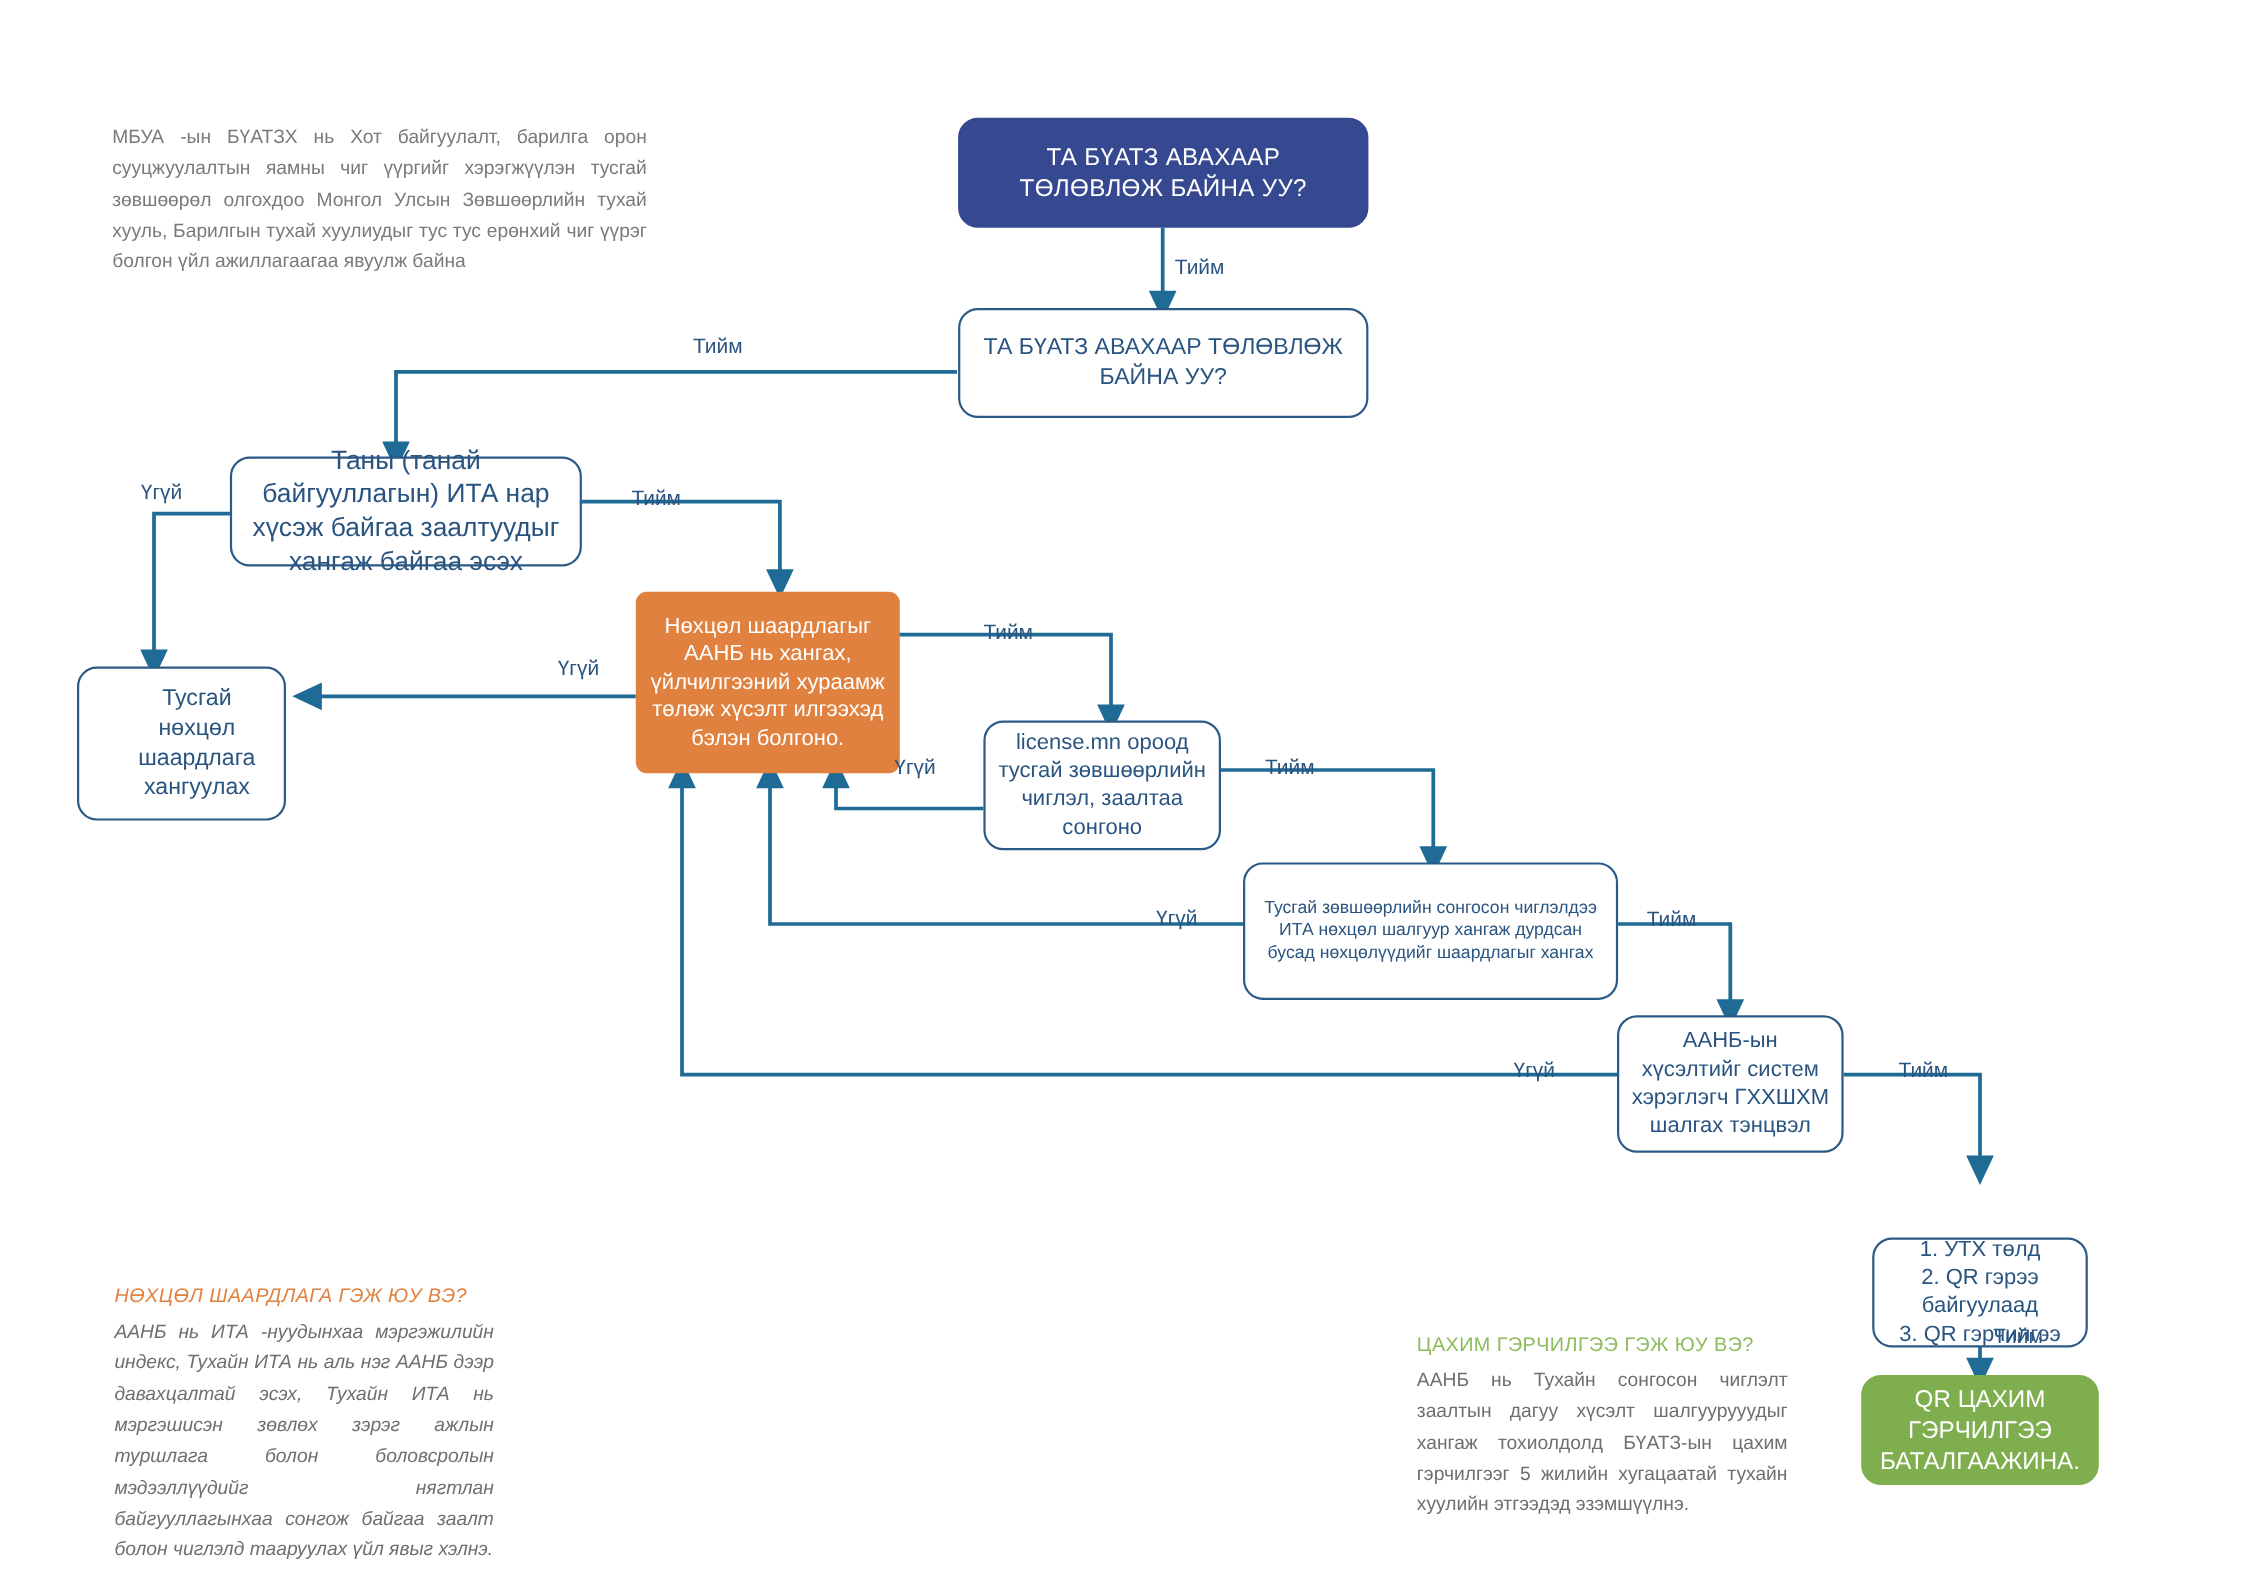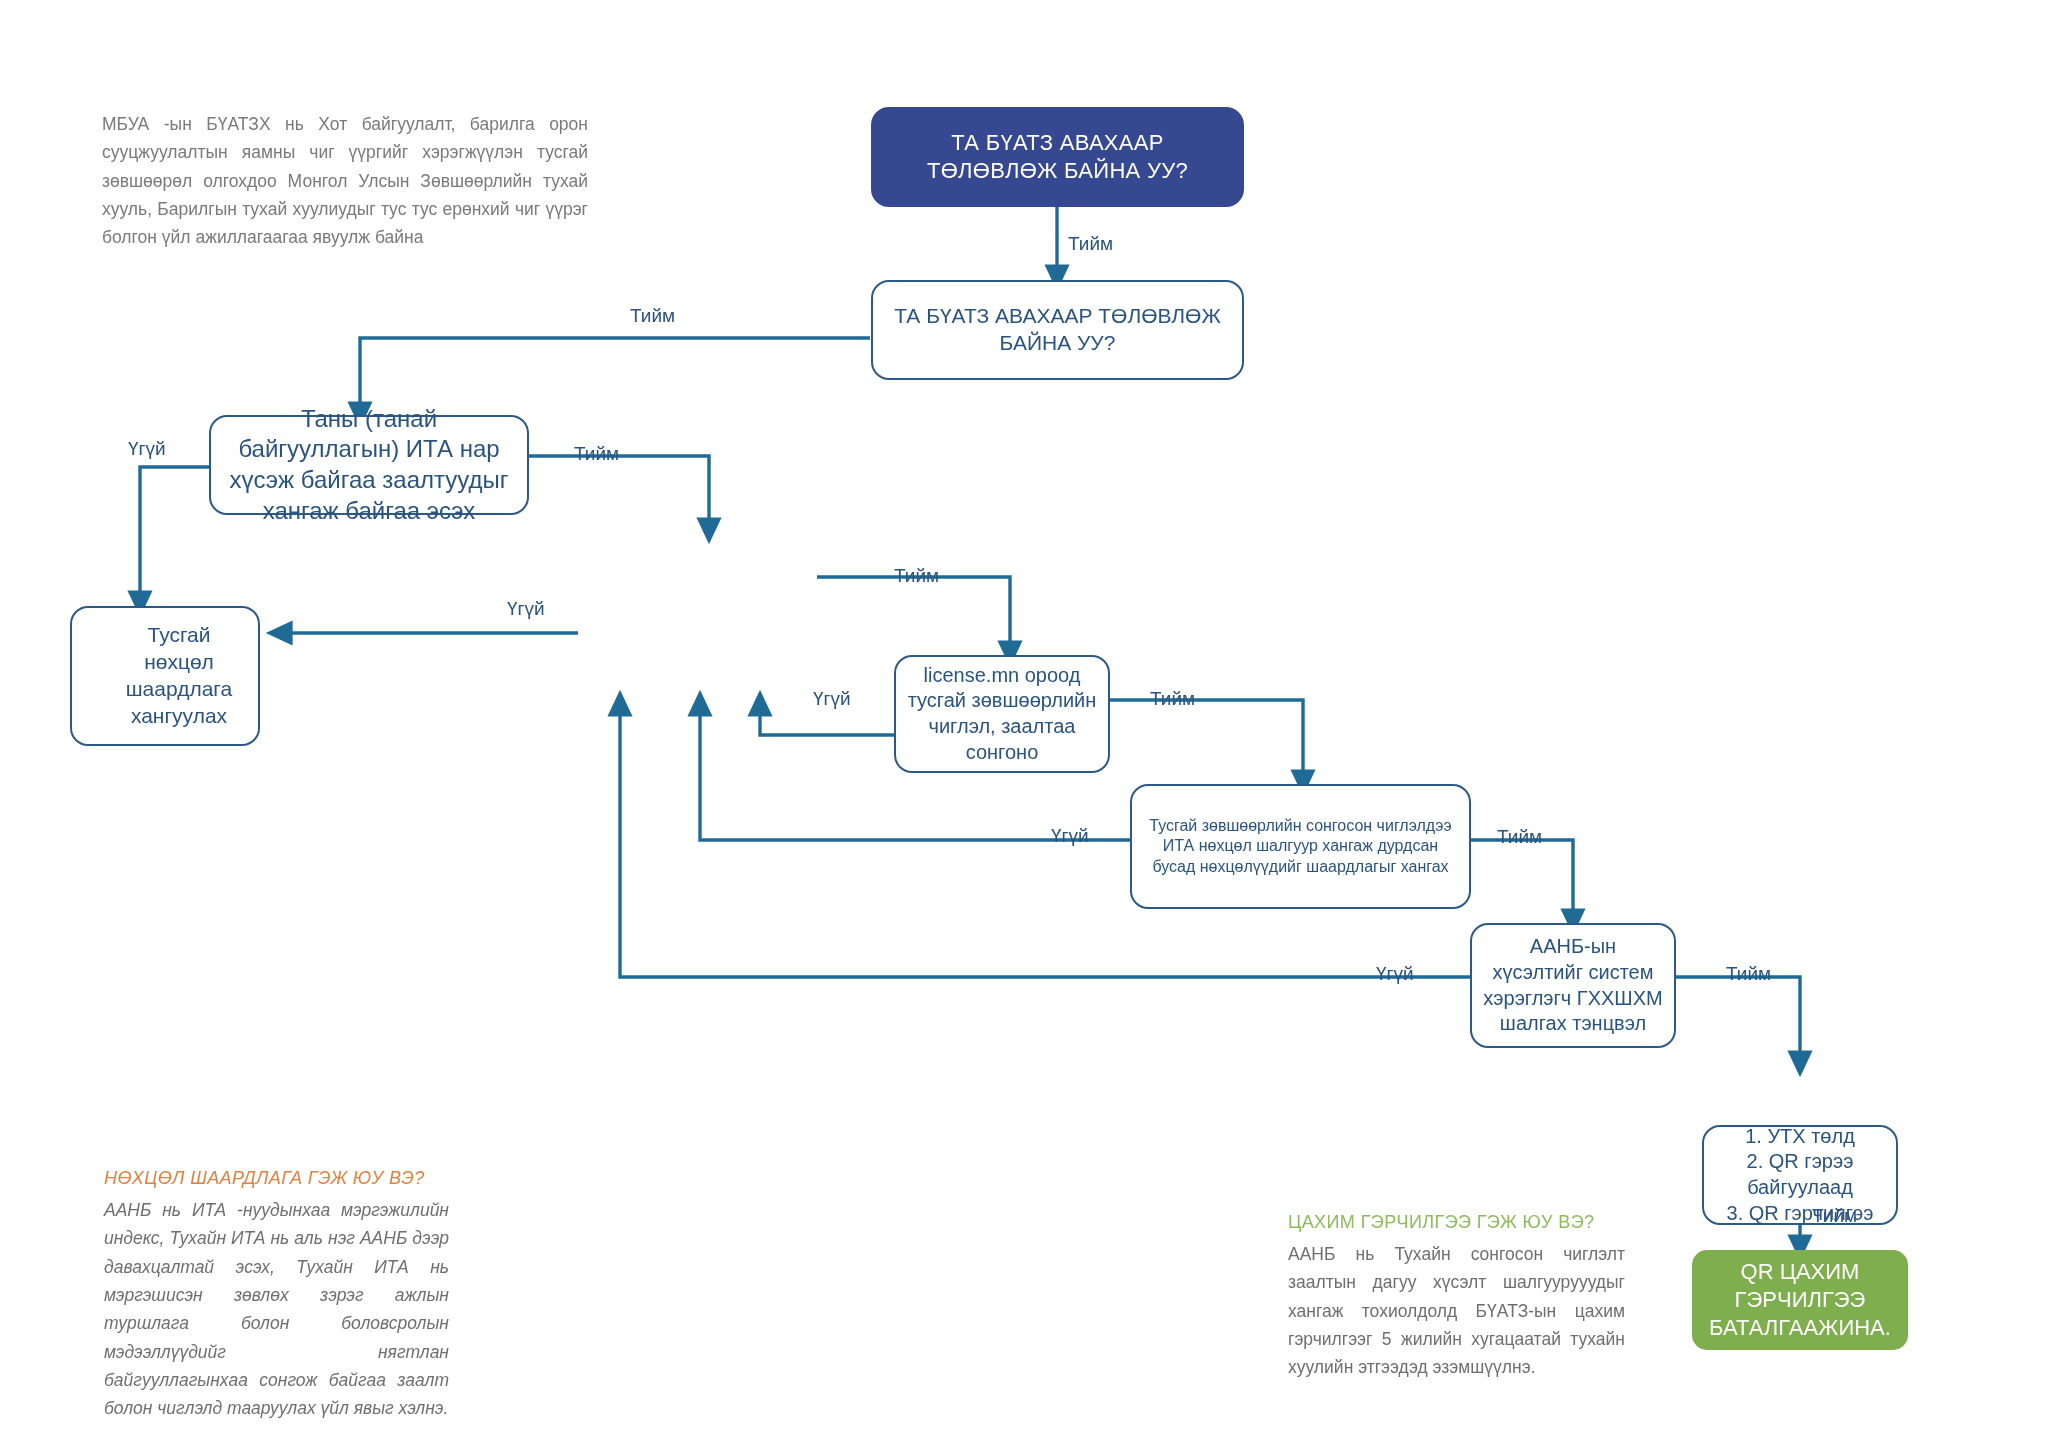--- a/index.html
+++ b/index.html
@@ -140,40 +140,43 @@
   </div>
 
   <div class="node node-outline" style="left:209px; top:415px; width:320px; height:100px; font-size:24px;">
     <span>Таны (танай байгууллагын) ИТА нар хүсэж байгаа заалтуудыг хангаж байгаа эсэх</span>
   </div>
 
   <div class="node node-outline" style="left:70px; top:606px; width:190px; height:140px;padding-left:38px;">
     <span>Тусгай нөхцөл шаардлага хангуулах</span>
   </div>
 
+  <div class="node node-orange" style="left:578px; top:538px; width:240px; height:165px; border-radius:10px; font-size:20px;">
+    <span>Нөхцөл шаардлагыг ААНБ нь хангах, үйлчилгээний хураамж төлөж хүсэлт илгээхэд бэлэн болгоно.</span>
+  </div>
 
   <div class="node node-outline" style="left:894px; top:655px; width:216px; height:118px; font-size:20px;">
     <span>license.mn ороод тусгай зөвшөөрлийн чиглэл, заалтаа сонгоно</span>
   </div>
 
   <div class="node node-outline" style="left:1130px; top:784px; width:341px; height:125px; font-size:16px;">
     <span>Тусгай зөвшөөрлийн сонгосон чиглэлдээ ИТА нөхцөл шалгуур хангаж дурдсан  бусад нөхцөлүүдийг шаардлагыг хангах</span>
   </div>
 
   <div class="node node-outline" style="left:1470px; top:923px; width:206px; height:125px; font-size:20px;">
     <span>ААНБ-ын хүсэлтийг систем хэрэглэгч ГХХШХМ шалгах тэнцвэл</span>
   </div>
 
   <div class="node node-outline" style="left:1702px; top:1125px; width:196px; height:100px; font-size:20px;">
     <span>1. УТХ төлд
 2. QR гэрээ байгуулаад
 3. QR гэрчилгээ</span>
   </div>
 
-  <div class="node node-green" style="left:1692px; top:1250px; width:216px; height:100px;border-radius:15px;">
+  <div class="node node-green" style="left:1692px; top:1250px; width:216px; height:100px;">
     <span>QR ЦАХИМ ГЭРЧИЛГЭЭ БАТАЛГААЖИНА.</span>
   </div>
 
   <div class="edge-label" style="left:1068px; top:233px;">Тийм</div>
 
   <div class="edge-label" style="left:630px; top:305px;">Тийм</div>
 
   <div class="edge-label" style="left:128px; top:438px;">Үгүй</div>
 
   <div class="edge-label" style="left:574px; top:443px;">Тийм</div>

